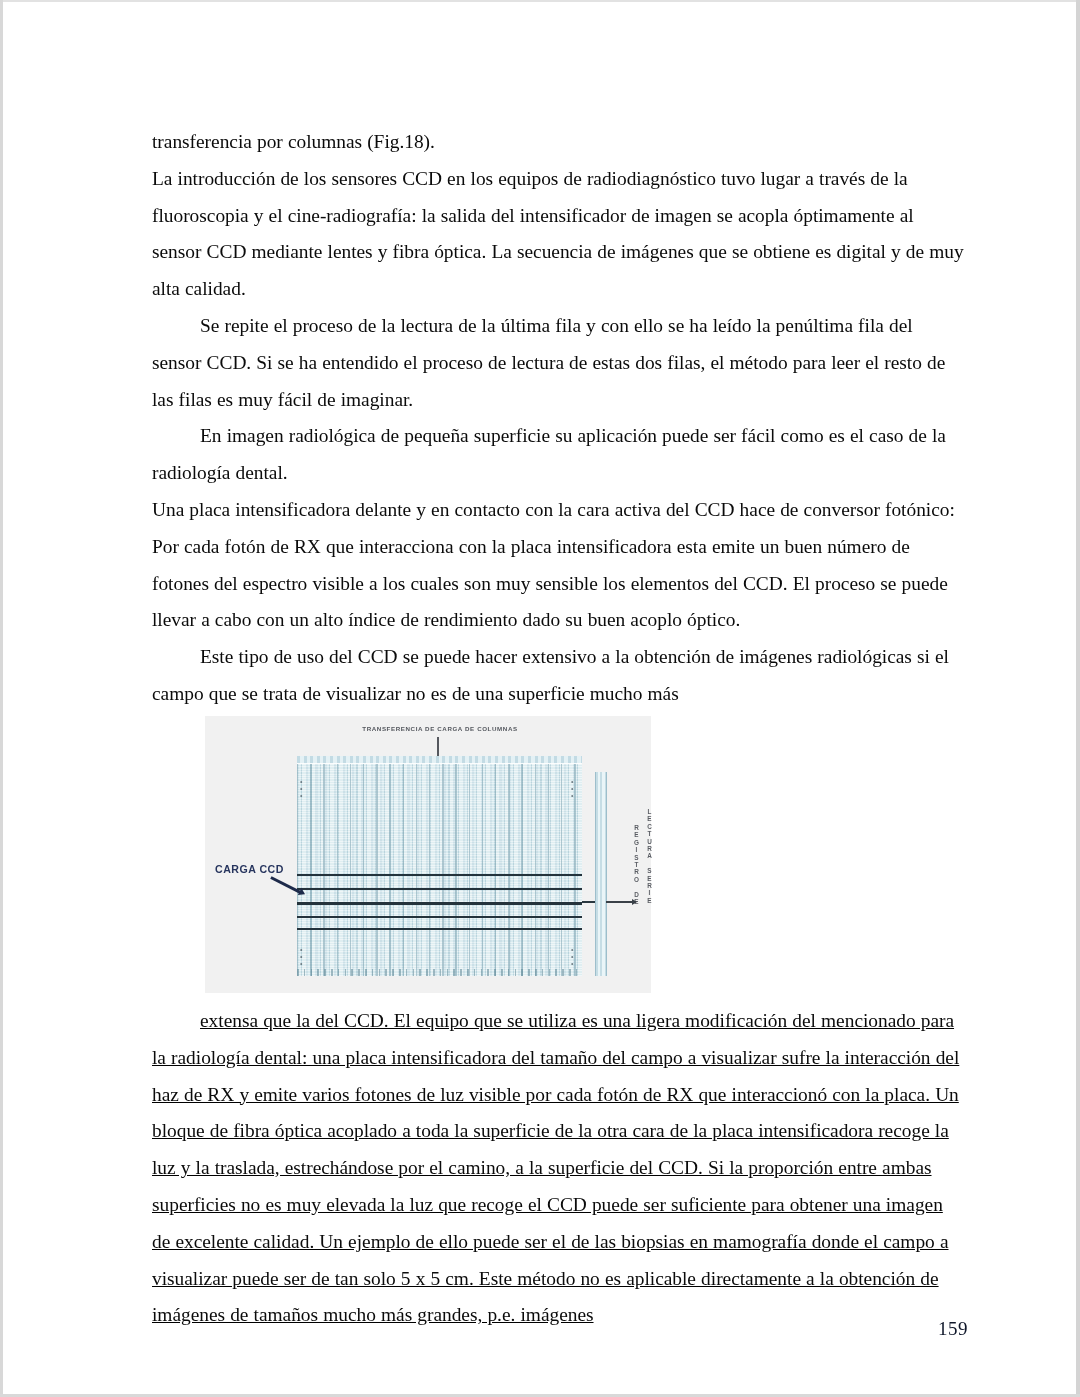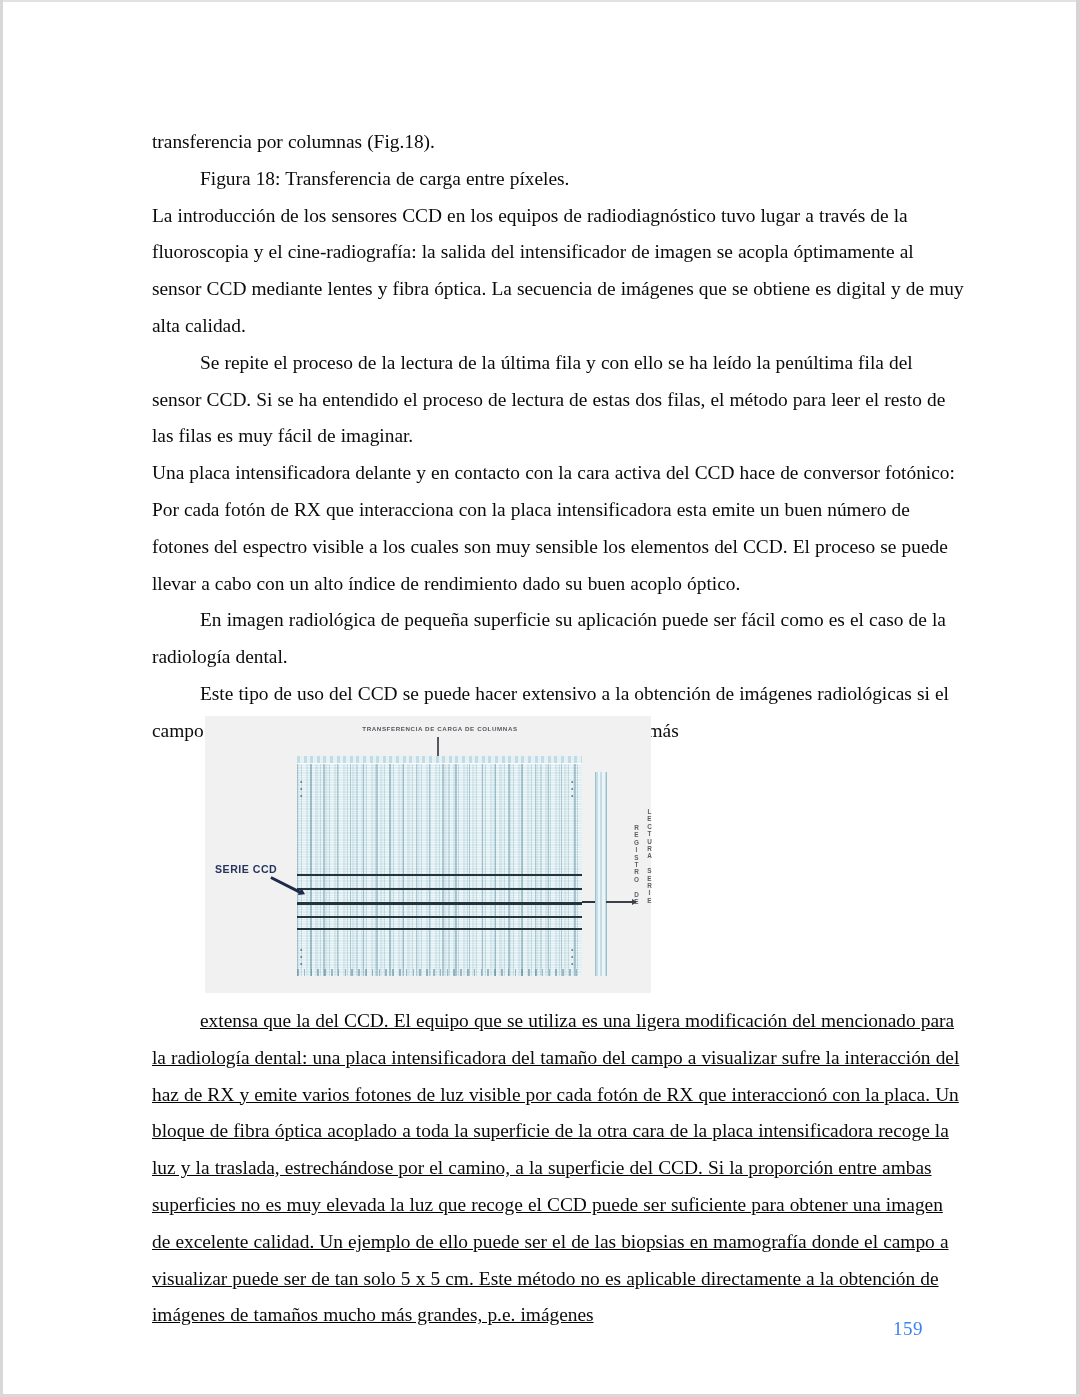--- a/index.html
+++ b/index.html
@@ -329,46 +329,45 @@
     opacity: 0.75;
   }
   .edge-ticks.tl { left: 95px; top: 62px; }
   .edge-ticks.tr { left: 366px; top: 62px; }
   .edge-ticks.bl { left: 95px; top: 230px; }
   .edge-ticks.br { left: 366px; top: 230px; }
 
   
   #page-number {
     position: absolute;
-    left: 893px;
+    left: 938px;
     top: 1318px;
     font-size: 19px;
     line-height: 22px;
-    color: #3b82f6;
+    color: #0f172a;
     letter-spacing: 0.5px;
     white-space: nowrap;
   }
 </style>
 </head>
 <body>
 
 <div id="page-sheet">
 
   <div class="page-edge-top"></div>
   <div class="page-edge-left"></div>
   <div class="page-edge-right"></div>
   <div class="page-edge-bottom"></div>
 
   <div id="text-body">
     <p class="para">transferencia por columnas (Fig.18).</p>
-    <p class="para indent">Figura 18: Transferencia de carga entre píxeles.</p>
     <p class="para">La introducción de los sensores CCD en los equipos de radiodiagnóstico tuvo lugar a través de la fluoroscopia y el cine-radiografía: la salida del intensificador de imagen se acopla óptimamente al sensor CCD mediante lentes y fibra óptica. La secuencia de imágenes que se obtiene es digital y de muy alta calidad.</p>
     <p class="para indent">Se repite el proceso de la lectura de la última fila y con ello se ha leído la penúltima fila del sensor CCD. Si se ha entendido el proceso de lectura de estas dos filas, el método para leer el resto de las filas es muy fácil de imaginar.</p>
+    <p class="para indent">En imagen radiológica de pequeña superficie su aplicación puede ser fácil como es el caso de la radiología dental.</p>
     <p class="para">Una placa intensificadora delante y en contacto con la cara activa del CCD hace de conversor fotónico: Por cada fotón de RX que interacciona con la placa intensificadora esta emite un buen número de fotones del espectro visible a los cuales son muy sensible los elementos del CCD. El proceso se puede llevar a cabo con un alto índice de rendimiento dado su buen acoplo óptico.</p>
-    <p class="para indent">En imagen radiológica de pequeña superficie su aplicación puede ser fácil como es el caso de la radiología dental.</p>
     <p class="para indent">Este tipo de uso del CCD se puede hacer extensivo a la obtención de imágenes radiológicas si el campo que se trata de visualizar no es de una superficie mucho más</p>
   </div>
 
   <div id="figure-block" title="Diagrama esquemático de un panel CCD con transferencia de carga por columnas hacia un registro serie">
     <div class="fig-inner">
 
       <div class="fig-top-caption">TRANSFERENCIA DE CARGA DE COLUMNAS</div>
       <div class="fig-top-arrow"></div>
 
       <div class="ccd-top-bar"></div>
@@ -391,21 +390,21 @@
 
       <div class="ccd-bottom-fringe"></div>
 
       <div class="strip-connector"></div>
       <div class="serial-strip"></div>
       <div class="strip-arrow"></div>
 
       <div class="fig-right-label l1">REGISTRO DE</div>
       <div class="fig-right-label l2">LECTURA SERIE</div>
 
-      <div class="panel-label">SERIE CCD</div>
+      <div class="panel-label">CARGA CCD</div>
       <div class="panel-arrow"></div>
 
     </div>
   </div>
 
   <div id="text-body-after" style="position:absolute; left:152px; top:1003px; width:814px;text-decoration:underline;">
     <p class="para indent">extensa que la del CCD. El equipo que se utiliza es una ligera modificación del mencionado para la radiología dental: una placa intensificadora del tamaño del campo a visualizar sufre la interacción del haz de RX y emite varios fotones de luz visible por cada fotón de RX que interaccionó con la placa. Un bloque de fibra óptica acoplado a toda la superficie de la otra cara de la placa intensificadora recoge la luz y la traslada, estrechándose por el camino, a la superficie del CCD. Si la proporción entre ambas superficies no es muy elevada la luz que recoge el CCD puede ser suficiente para obtener una imagen de excelente calidad. Un ejemplo de ello puede ser el de las biopsias en mamografía donde el campo a visualizar puede ser de tan solo 5 x 5 cm. Este método no es aplicable directamente a la obtención de imágenes de tamaños mucho más grandes, p.e. imágenes</p>
   </div>
 
   <div id="page-number">159</div>

